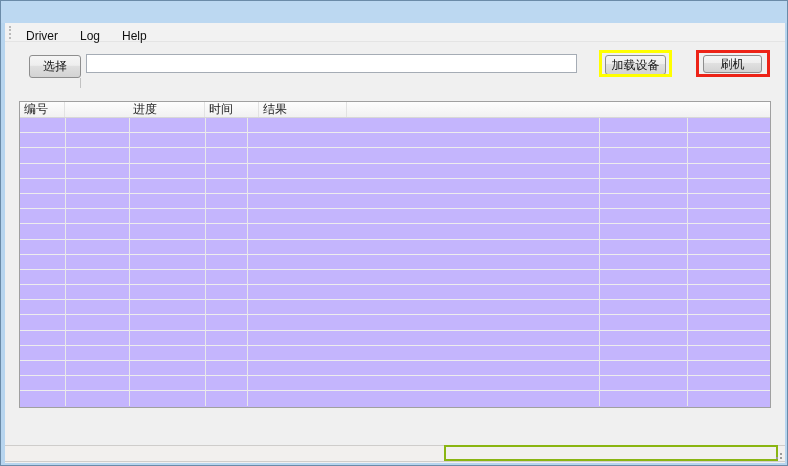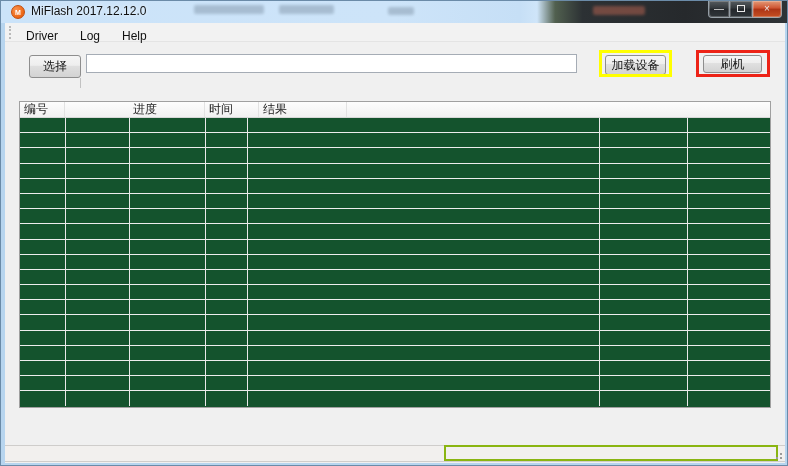--- a/index.html
+++ b/index.html
@@ -53,21 +53,21 @@
   .path-input { position:absolute; left:81px; top:31px; width:491px; height:19px; border:1px solid #a5acb5;
     font-size:12px; padding:0 3px; background:#fff; font-family:"Liberation Sans",sans-serif; }
   .caret-mark { position:absolute; left:75px; top:55px; width:1px; height:10px; background:#c2c2c2; }
 
   .ann { position:absolute; pointer-events:none; }
   .ann-yellow { left:594px; top:27px; width:73px; height:27px; border:3px solid #ffff00; }
   .ann-red    { left:691px; top:27px; width:74px; height:27px; border:3px solid #ed2317; }
   .ann-green  { left:439px; top:422px; width:334px; height:16px; border:2px solid #8ab511; }
 
   
-  .dev-table { position:absolute; left:14px; top:78px; width:752px; height:307px; background:#14532d; border:1px solid #a0a0a0; }
+  .dev-table { position:absolute; left:14px; top:78px; width:752px; height:307px; background:#c4b5fd; border:1px solid #a0a0a0; }
   .thead { display:flex; height:16px; background:linear-gradient(#fdfdfd,#f1f1f1); border-bottom:1px solid #d7d7d7; }
   .th { font-size:12px; color:#222; line-height:15px; padding-left:4px; border-right:1px solid #e2e2e2; overflow:hidden; white-space:nowrap; cursor:default; }
   .th.c0{width:45px;} .th.c1{width:64px;margin-top:20px;} .th.c2{width:76px;} .th.c3{width:54px;} .th.c4{width:352px;} .th.c5{width:88px;} .th.c6{width:85px; border-right:none;}
   .tbody { position:absolute; left:0; top:16px; right:0; bottom:0; overflow:hidden; }
   .trow { height:15.2px; border-bottom:1px solid #ededed; }
   .vline { position:absolute; top:16px; bottom:1px; width:1px; background:#e9e9e9; }
   .v0{left:45px;} .v1{left:109px;} .v2{left:185px;} .v3{left:227px;} .v4{left:579px;} .v5{left:667px;}
 
   
   .footer { position:absolute; left:0; top:422px; width:780px; height:17px; background:#f2f0ee;
@@ -75,33 +75,20 @@
   .resize-grip { position:absolute; right:3px; top:427px; width:8px; height:9px; cursor:default; }
   .resize-grip i { position:absolute; width:2px; height:2px; background:#9a9a9a; }
   .resize-grip i:nth-child(1){ right:0; bottom:0; } .resize-grip i:nth-child(2){ right:0; bottom:4px; }
   .resize-grip i:nth-child(3){ right:4px; bottom:0; }
 </style>
 </head>
 <body>
 
 <div class="window">
 
-  <div class="titlebar">
-    <div class="logo">M</div>
-    <div class="title-text">MiFlash 2017.12.12.0</div>
-    <div class="ghost g1"></div>
-    <div class="ghost g2"></div>
-    <div class="ghost g3"></div>
-    <div class="ghost g4"></div>
-    <div class="winbtns">
-      <div class="wbtn min"><span>—</span></div>
-      <div class="wbtn max"><span class="glyph-box"></span></div>
-      <div class="wbtn close"><span>×</span></div>
-    </div>
-  </div>
   <div class="frame-l"></div>
   <div class="frame-r"></div>
   <div class="frame-b"></div>
 
   <div class="client">
 
     <div class="menubar">
       <div class="grip"></div>
       <div class="menu-items">
         <div class="menu-item">Driver</div>

